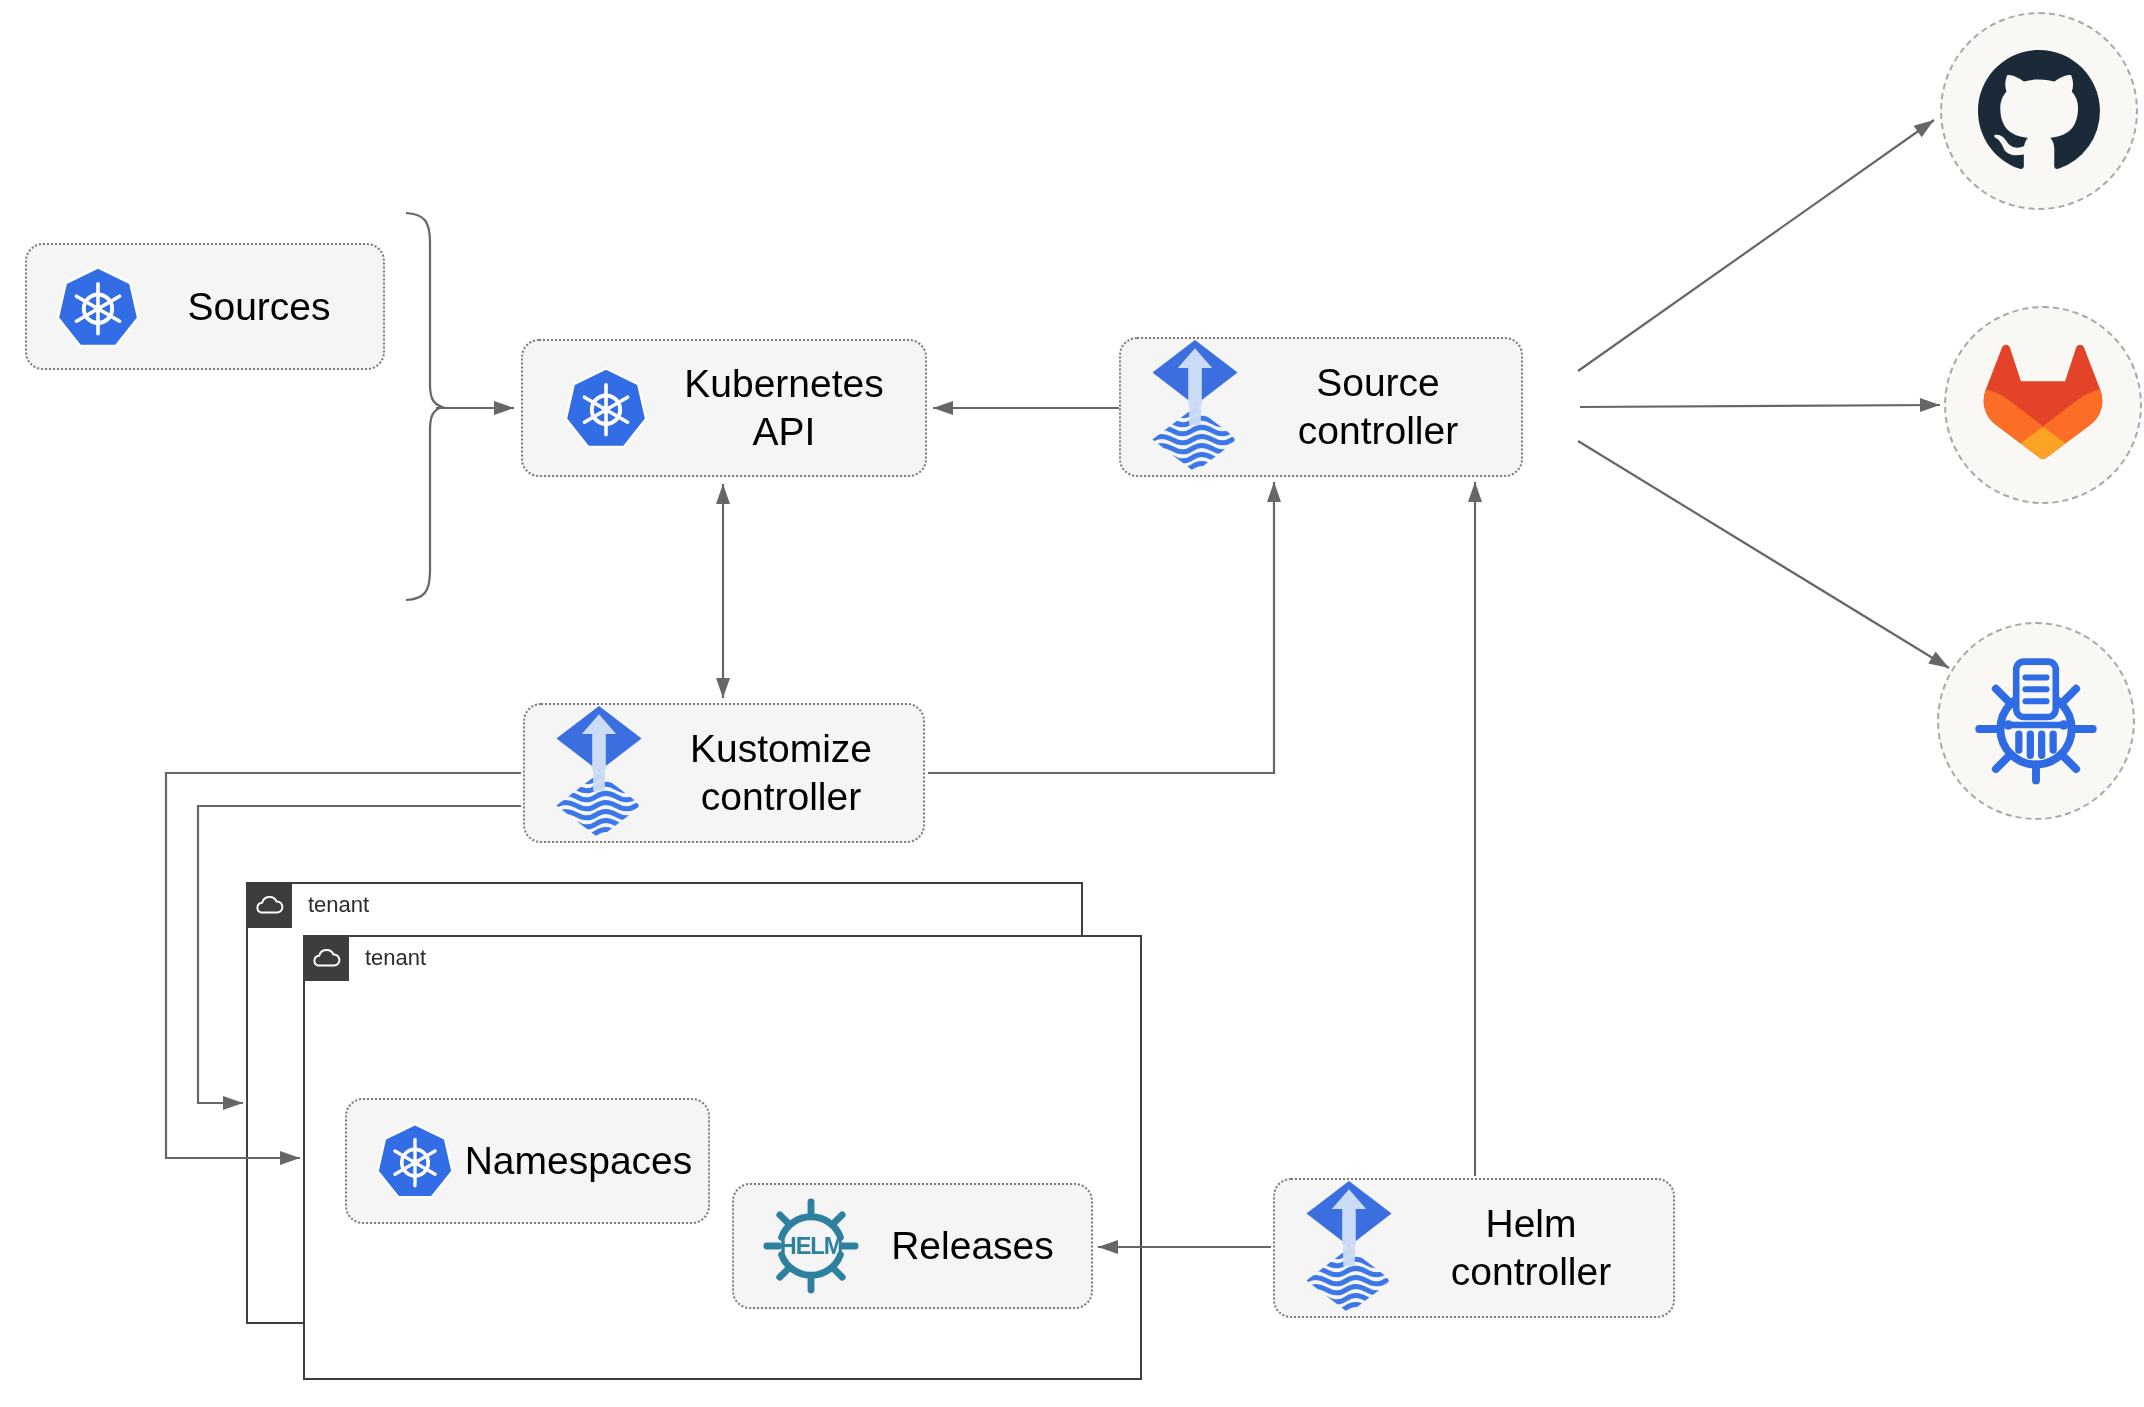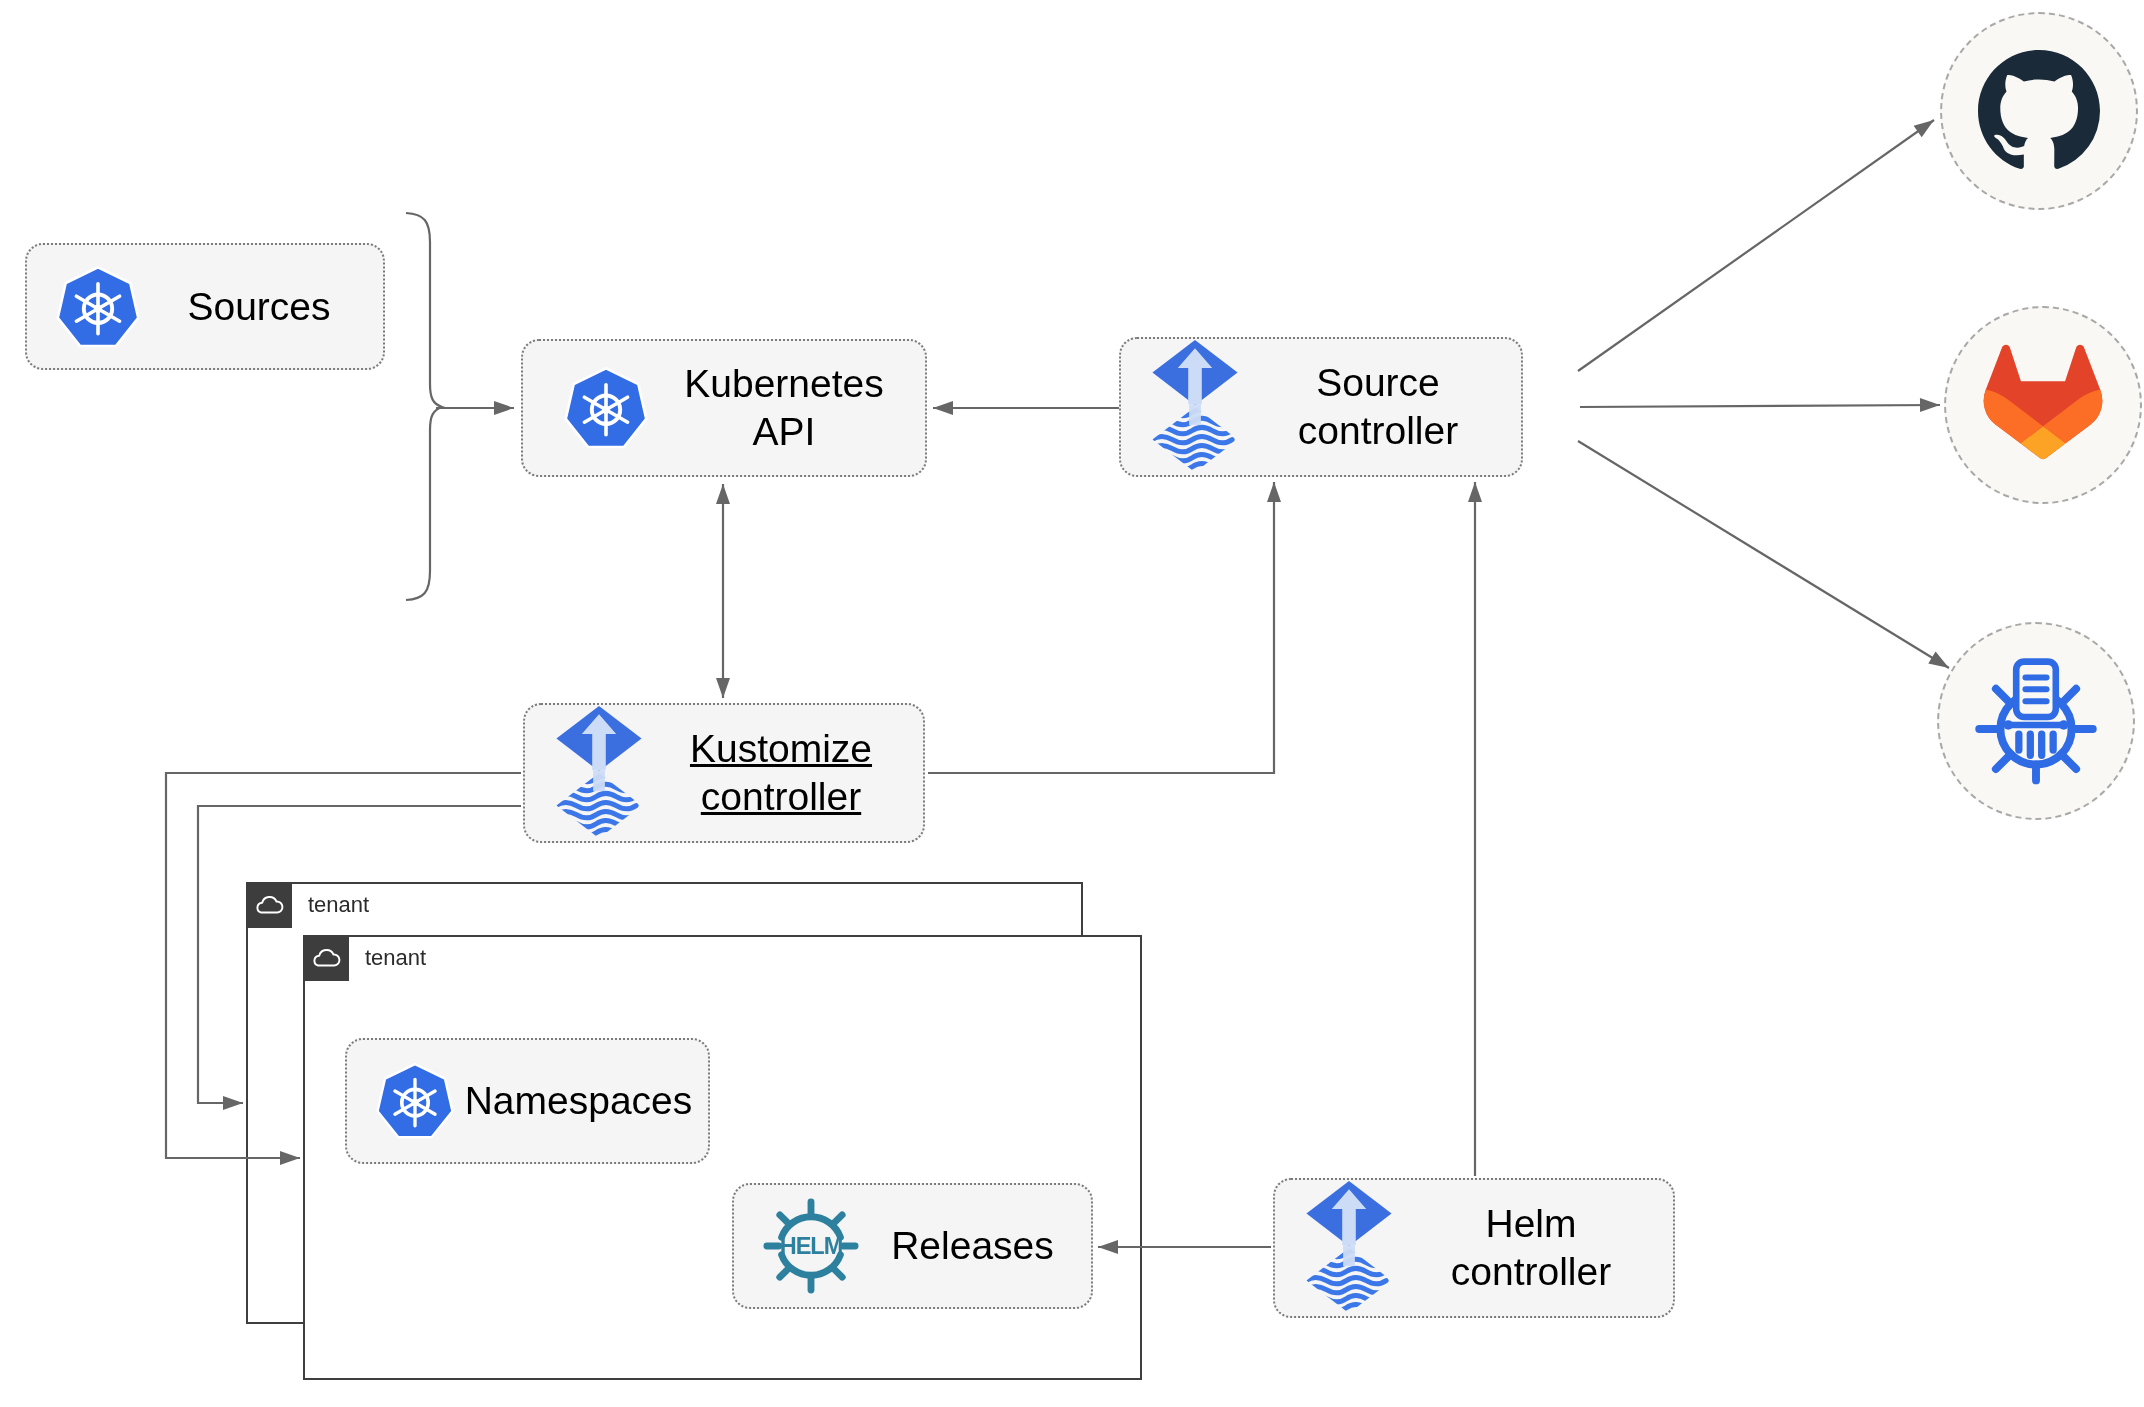--- a/index.html
+++ b/index.html
@@ -160,39 +160,39 @@
 
   <div class="node" style="left:1119px;top:337px;width:404px;height:140px;">
     <span class="icon">
       <svg class="icon-flux" viewBox="0 0 100 148">
           <use href="#sym-flux"></use>
         </svg>
     </span>
     <span class="label"><span>Source</span><br><span>controller</span></span>
   </div>
 
-  <div class="node" style="left:523px;top:703px;width:402px;height:140px;text-decoration:underline;">
+  <div class="node" style="left:523px;top:703px;width:402px;height:140px;">
     <span class="icon">
       <svg class="icon-flux" viewBox="0 0 100 148">
           <use href="#sym-flux"></use>
         </svg>
     </span>
     <span class="label"><span>Kustomize</span><br><span>controller</span></span>
   </div>
 
   <div class="node" style="left:1273px;top:1178px;width:402px;height:140px;">
     <span class="icon">
       <svg class="icon-flux" viewBox="0 0 100 148">
           <use href="#sym-flux"></use>
         </svg>
     </span>
     <span class="label"><span>Helm</span><br><span>controller</span></span>
   </div>
 
-  <div class="node small" style="left:345px;top:1038px;width:365px;height:126px;">
+  <div class="node small" style="left:345px;top:1098px;width:365px;height:126px;">
     <span class="icon">
       <svg class="icon-k8s" viewBox="0 0 100 100">
           <use href="#sym-k8s"></use>
         </svg>
     </span>
     <span class="label">Namespaces</span>
   </div>
 
 
 

